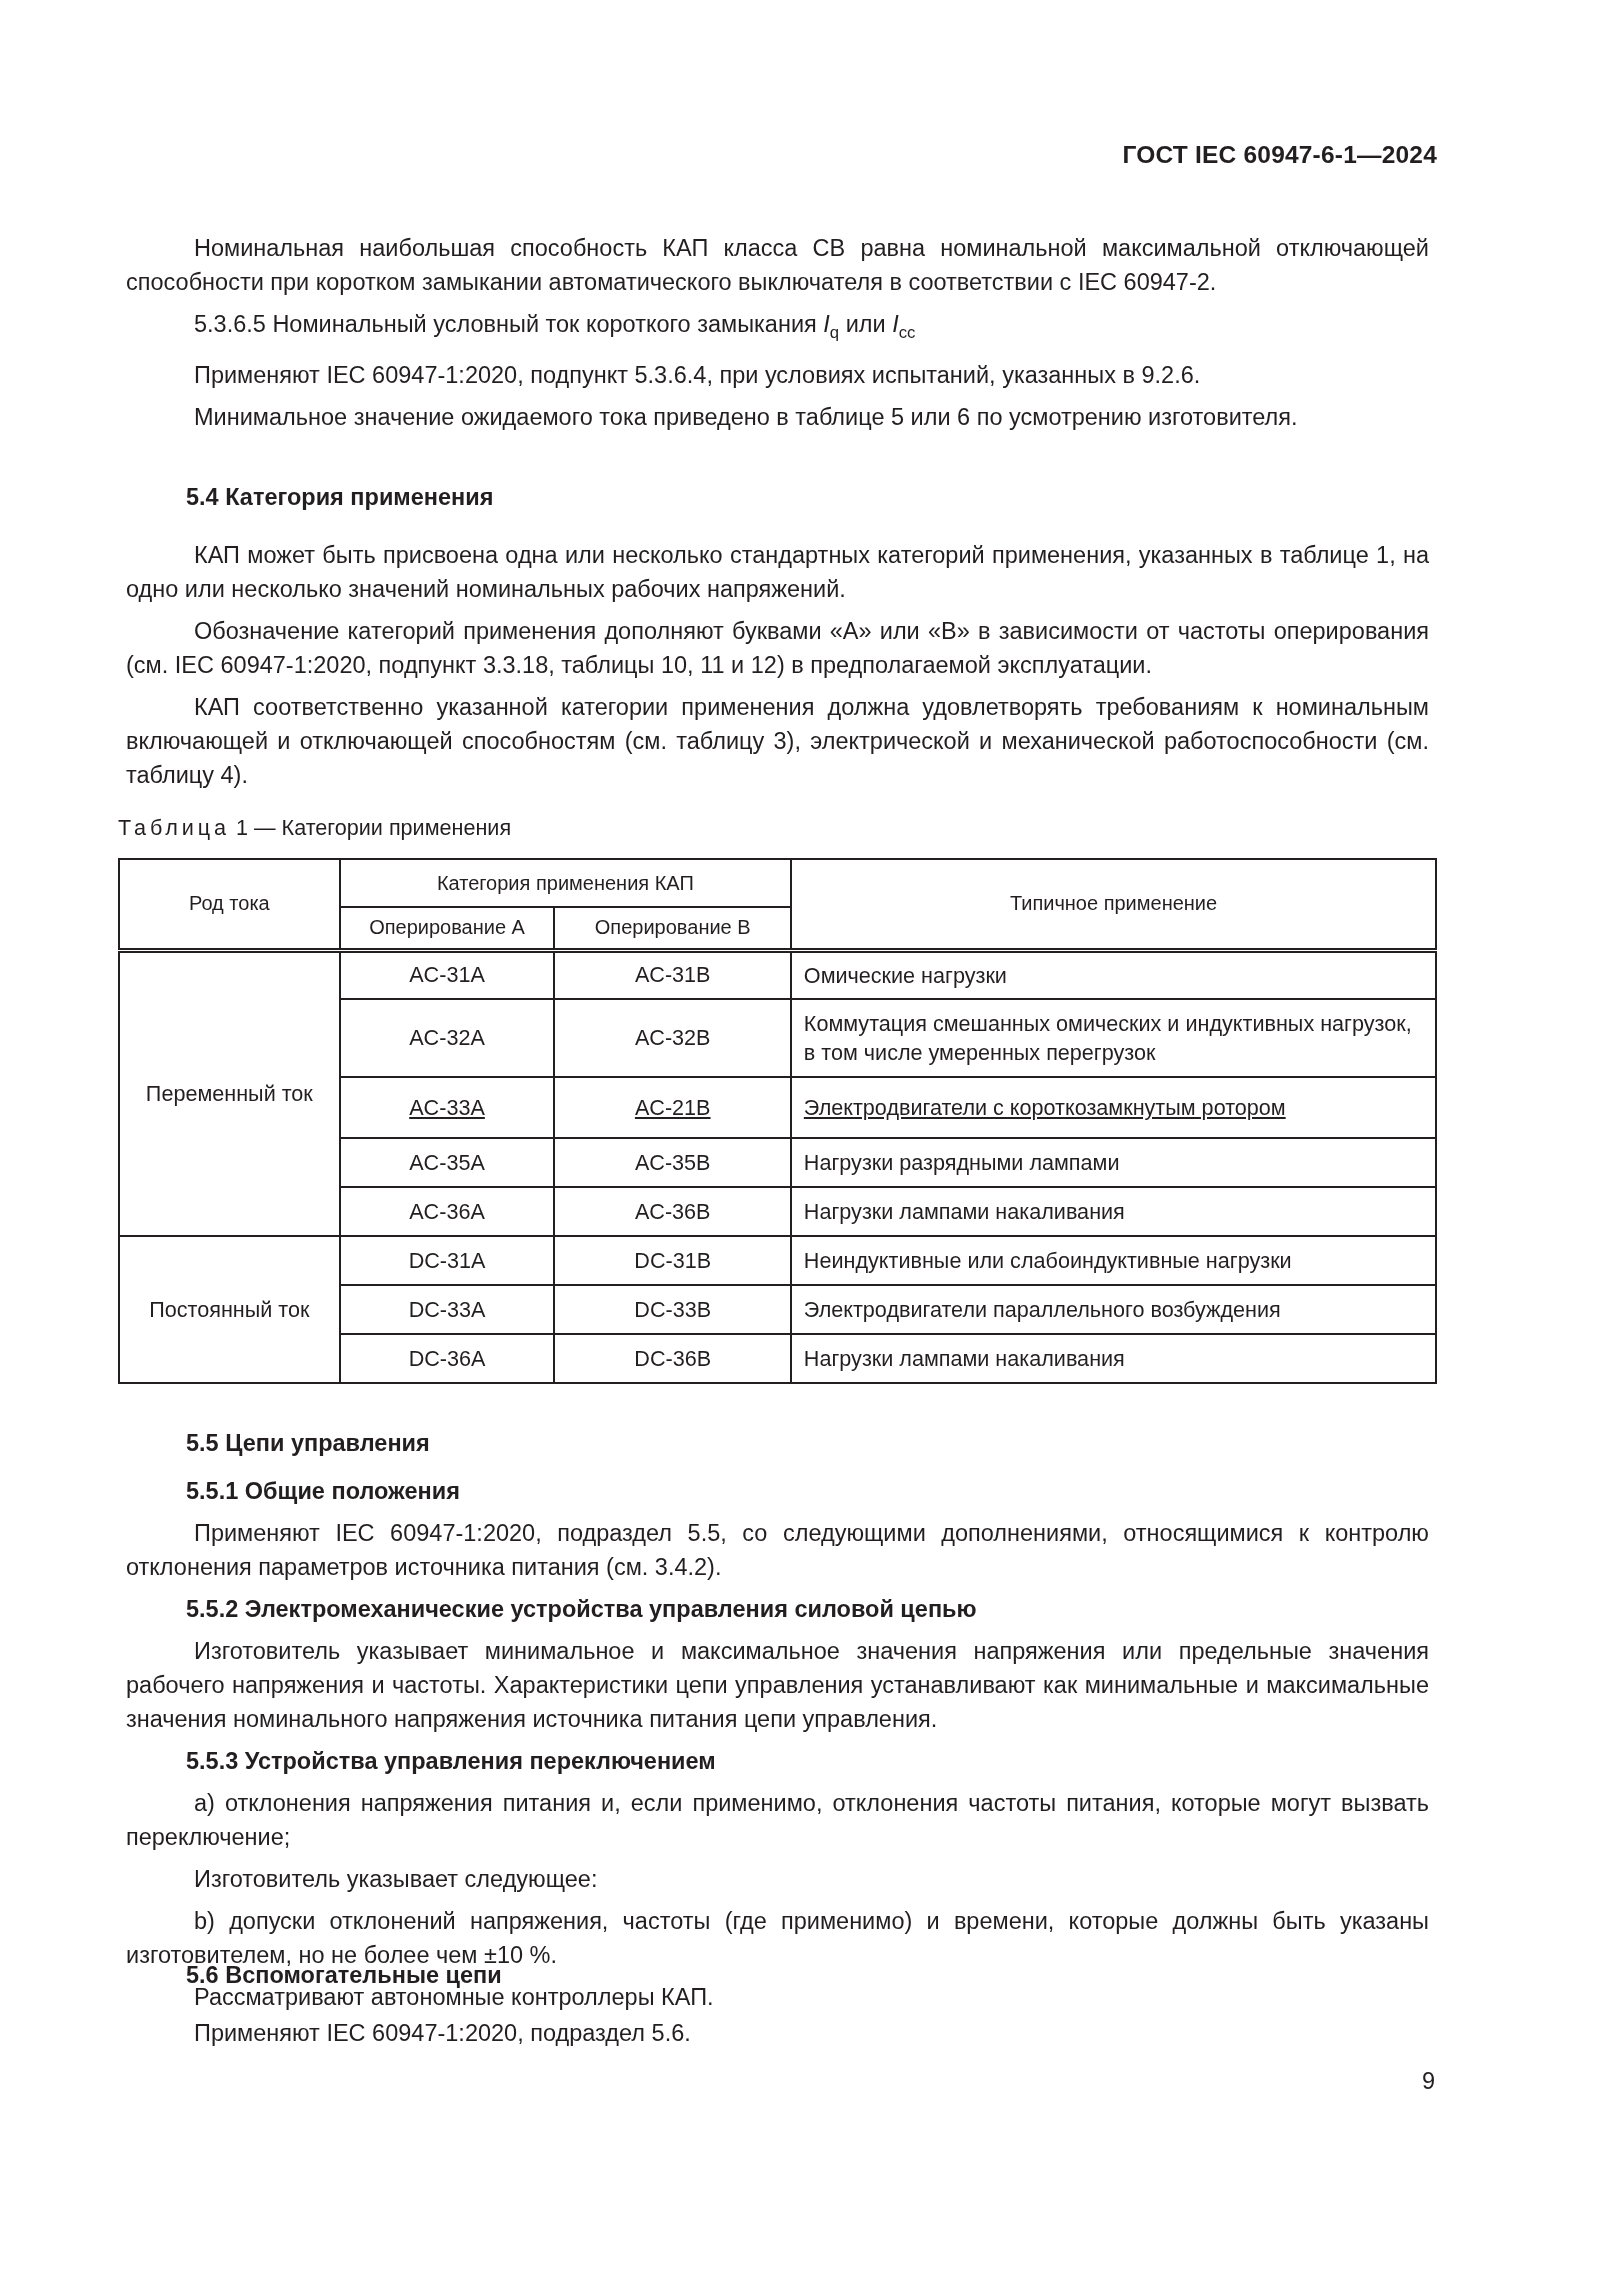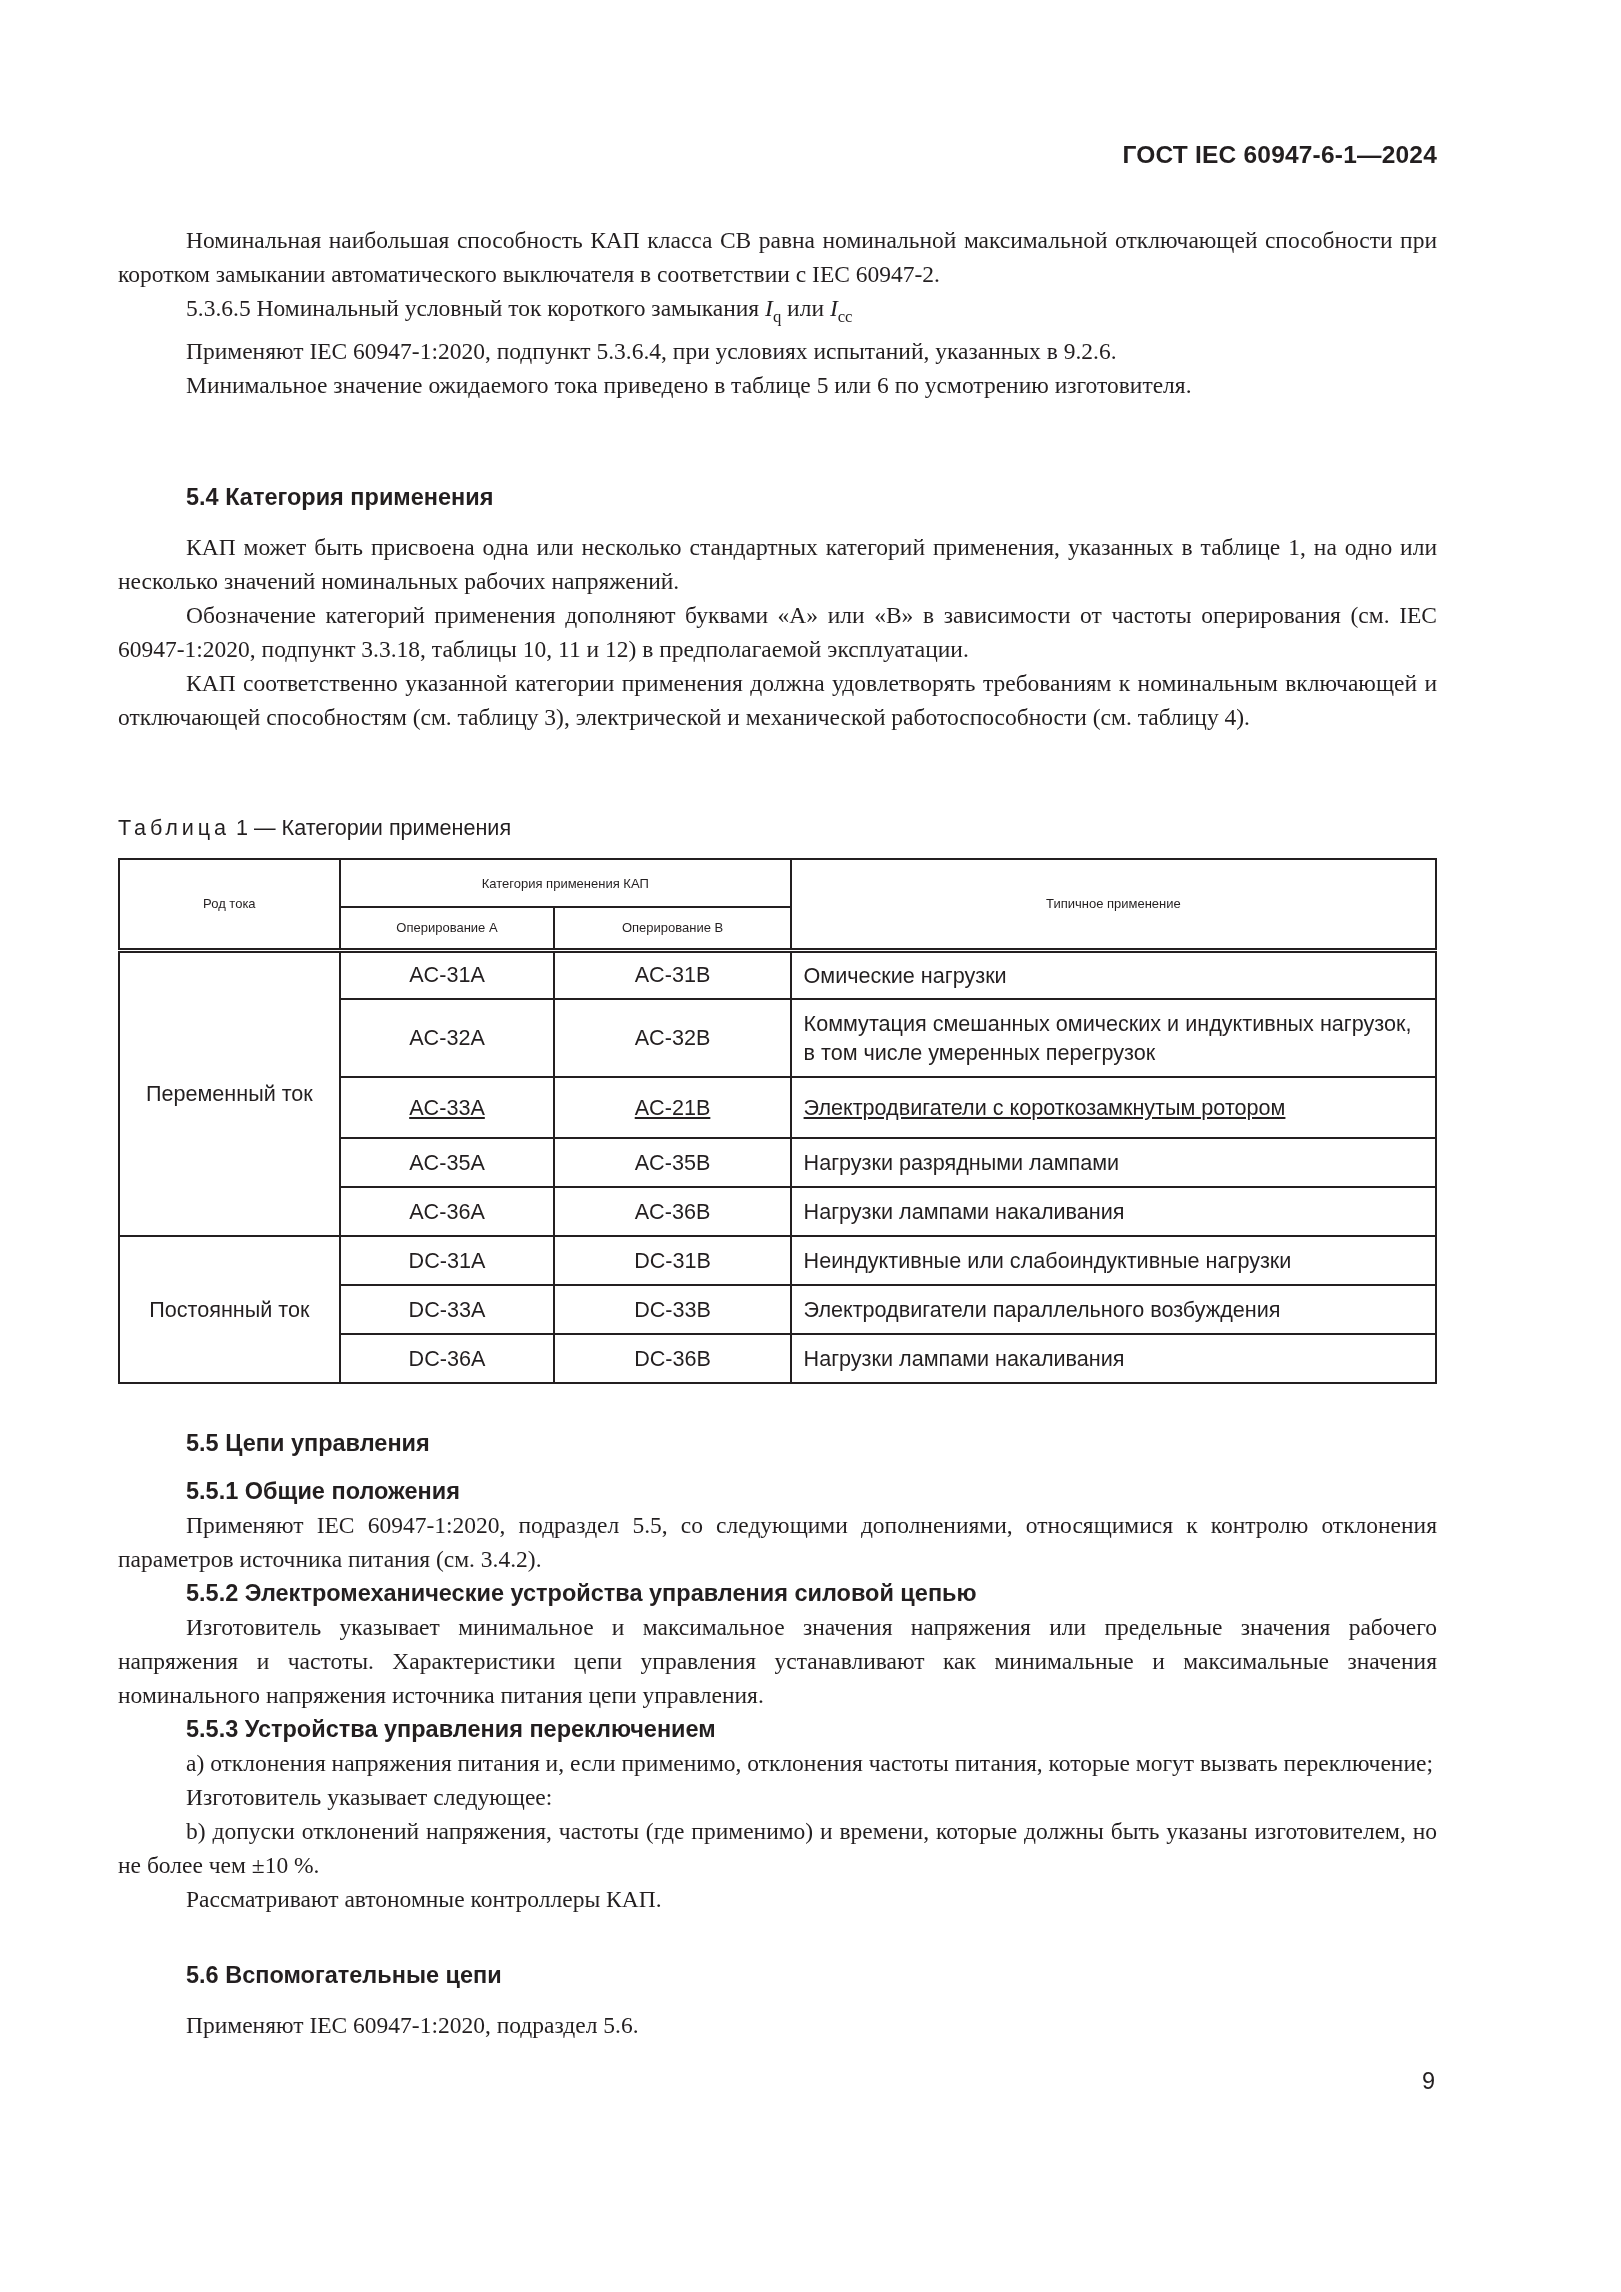--- a/index.html
+++ b/index.html
@@ -1,28 +1,28 @@
 <!DOCTYPE html>
 <html><head>
 <meta charset="utf-8">
 <style>
   html, body { margin: 0; padding: 0; background: #ffffff; }
   body { width: 1621px; height: 2293px; position: relative; overflow: hidden;
          font-family: "Liberation Sans", sans-serif; color: #231f20; }
   .page { position: absolute; left: 0; top: 0; width: 1621px; height: 2293px; }
   .hdr { position: absolute; right: 184px; top: 141px; font-size: 24.5px; font-weight: bold; letter-spacing: 0.2px; }
   .block { position: absolute; left: 118px; width: 1319px; font-size: 23.5px; line-height: 34px; }
-  .p { text-align: justify; text-indent: 68px; margin: 0; font-family: Liberation Serif, serif; }
+  .p { text-align: justify; text-indent: 68px; margin: 8px; }
   .h { font-weight: bold; margin: 0; text-indent: 68px; }
   .caption { position: absolute; left: 118px; top: 815px; font-size: 21.6px; }
   .caption .sp { letter-spacing: 3.9px; }
   table.t { position: absolute; left: 118px; top: 858px; width: 1319px; border-collapse: collapse;
             font-size: 21.6px; }
   table.t td, table.t th { border: 2px solid #231f20; padding: 0 11.8px; font-weight: normal; vertical-align: middle; }
-  table.t th { font-size: 13px; text-align: center; }
+  table.t th { font-size: 20px; text-align: center; }
   table.t td.c { text-align: center; }
   table.t td.l { text-align: left; line-height: 29px; }
   table.t tr.hdr-last th { border-bottom: 5.9px double #231f20; }
   .pnum { position: absolute; right: 186px; top: 2068px; font-size: 23.5px; }
   sub { font-size: 16.7px; vertical-align: -5.9px; }
   i.sym { font-style: italic; }
 </style>
 </head>
 <body>
 

